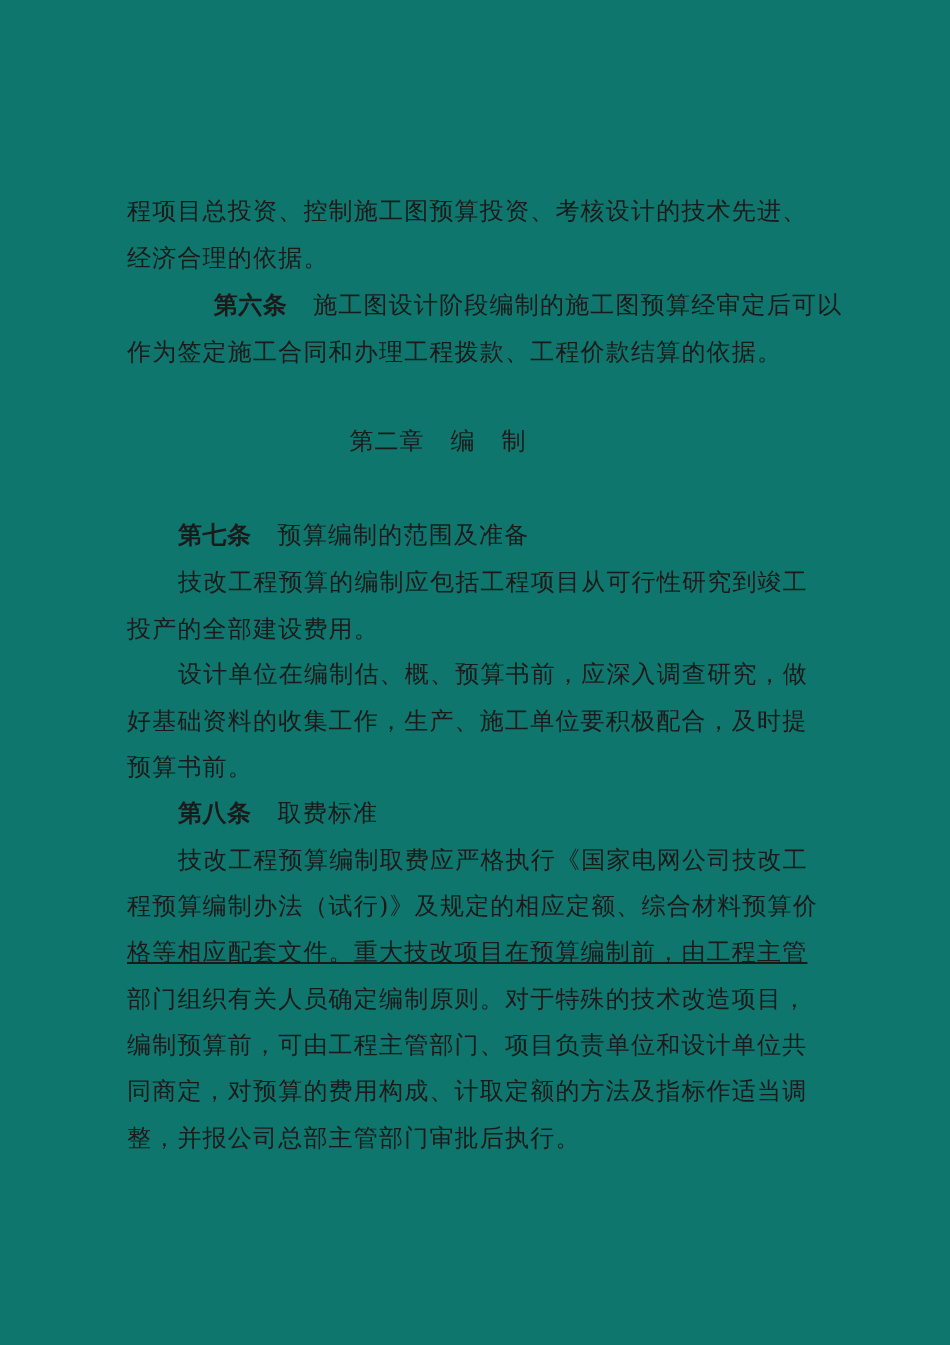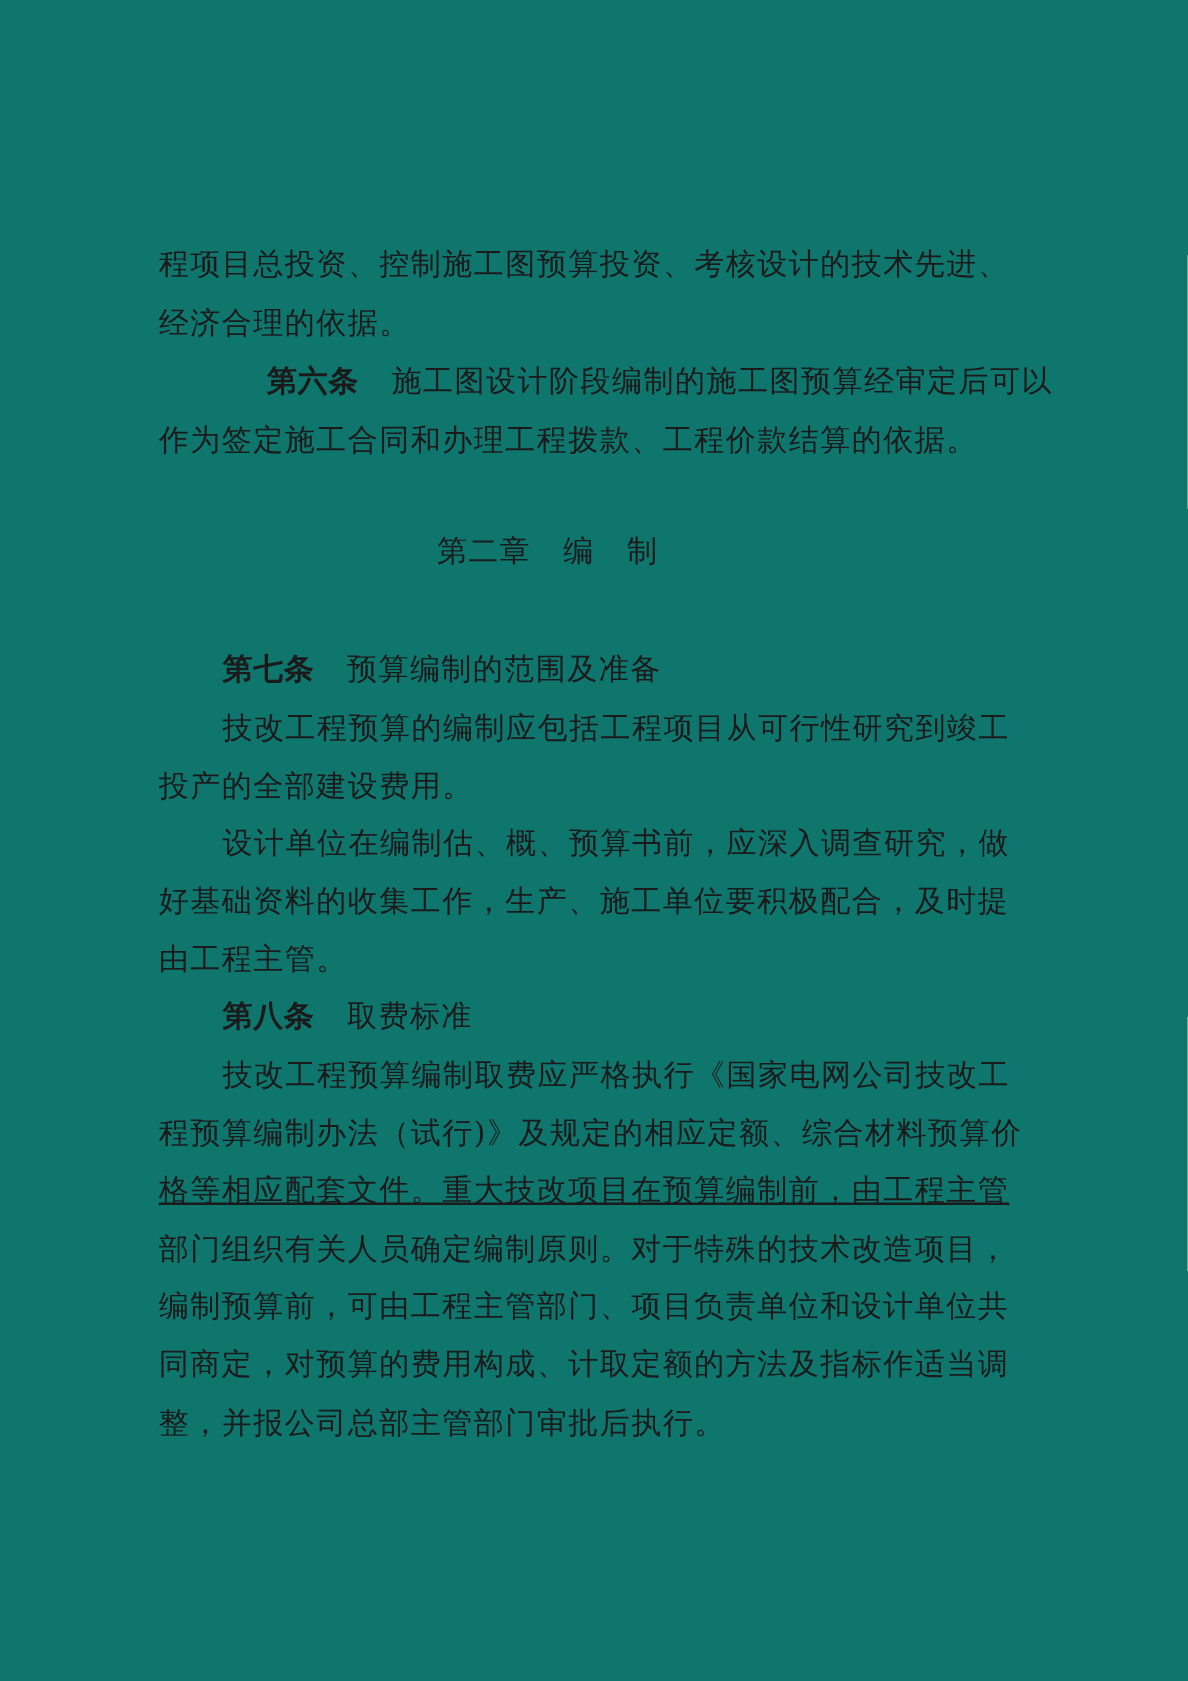--- a/index.html
+++ b/index.html
@@ -70,21 +70,21 @@
     <span>第二章</span><span class="sp"></span><span>编</span><span class="sp"></span><span>制</span>
   </div>
 
   <div class="line indent" style="top:520px;">
     <span class="article-label">第七条</span><span class="gap"></span><span>预算编制的范围及准备</span>
   </div>
   <div class="line" style="top:614px;">投产的全部建设费用。</div>
   <div class="line indent" style="top:567px;">技改工程预算的编制应包括工程项目从可行性研究到竣工</div>
   <div class="line indent" style="top:659px;">设计单位在编制估、概、预算书前，应深入调查研究，做</div>
   <div class="line" style="top:706px;">好基础资料的收集工作，生产、施工单位要积极配合，及时提</div>
-  <div class="line" style="top:752px;">由工程主管。</div>
+  <div class="line" style="top:752px;">预算书前。</div>
 
   <div class="line indent" style="top:798px;">
     <span class="article-label">第八条</span><span class="gap"></span><span>取费标准</span>
   </div>
   <div class="line" style="top:891px;">程预算编制办法（试行)》及规定的相应定额、综合材料预算价</div>
   <div class="line indent" style="top:845px;">技改工程预算编制取费应严格执行《国家电网公司技改工</div>
   <div class="line" style="top:937px;text-decoration:underline;">格等相应配套文件。重大技改项目在预算编制前，由工程主管</div>
   <div class="line" style="top:984px;">部门组织有关人员确定编制原则。对于特殊的技术改造项目，</div>
   <div class="line" style="top:1030px;">编制预算前，可由工程主管部门、项目负责单位和设计单位共</div>
   <div class="line" style="top:1076px;">同商定，对预算的费用构成、计取定额的方法及指标作适当调</div>

